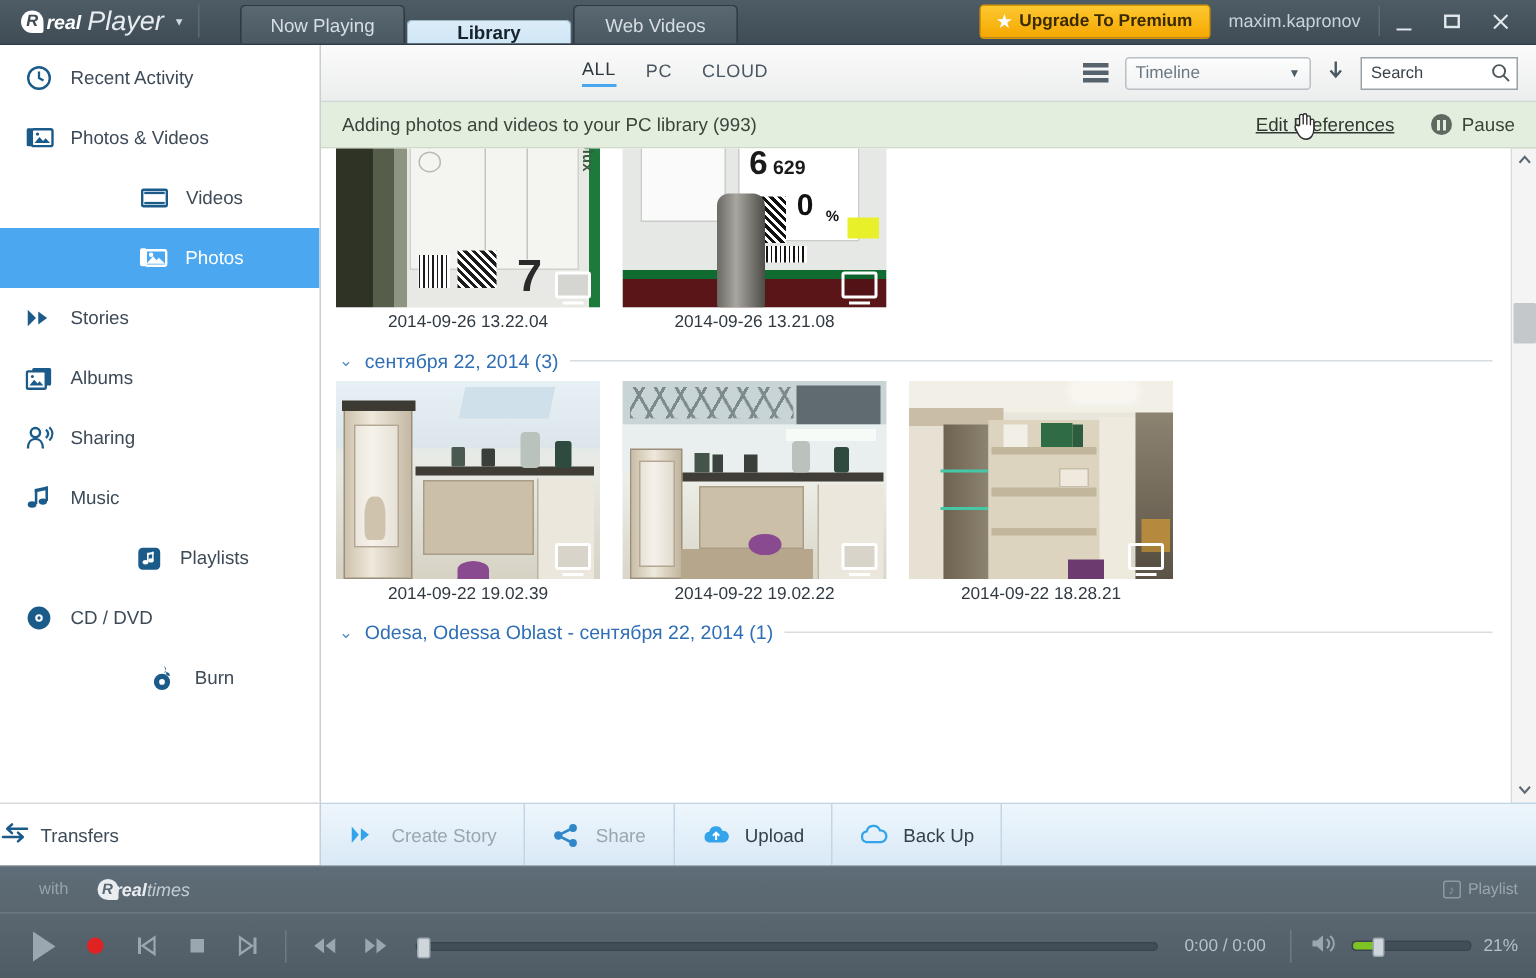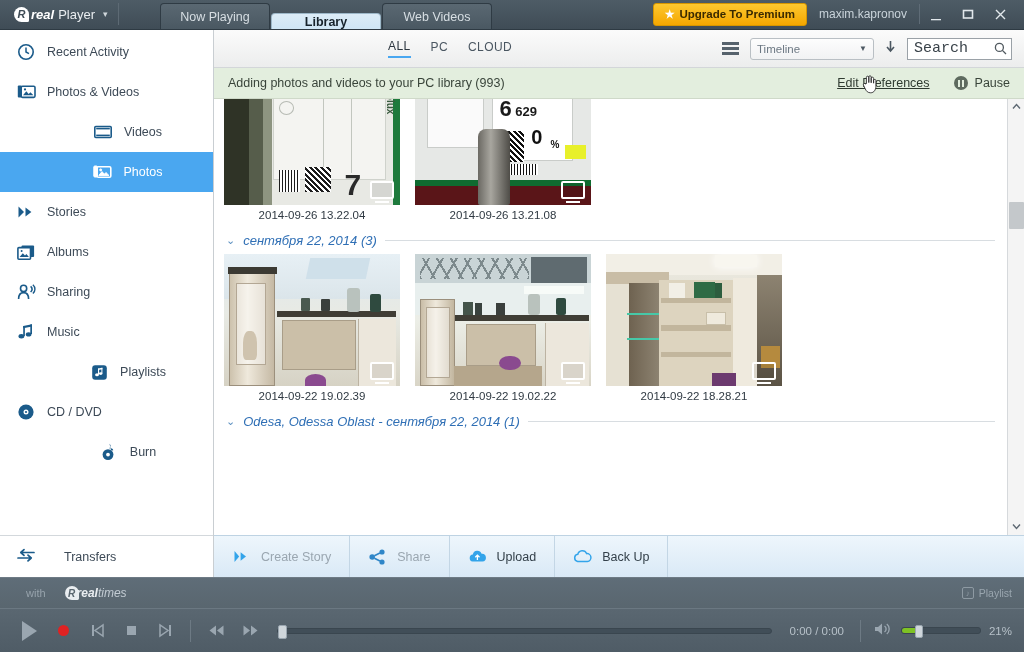--- a/index.html
+++ b/index.html
@@ -17,21 +17,21 @@
     border-bottom:1px solid #2e3a43;
   }
   .brand { width:150px; display:flex; align-items:center; height:30px; padding-left:14px; gap:4px; }
   .brand-logo { display:flex; align-items:center; }
   .brand-r {
     width:15px;height:15px;border-radius:50% 50% 10% 50%; background:#fff;
     display:flex;align-items:center;justify-content:center;
     color:#3f4c56;font-size:11px;font-weight:bold;font-style:italic;
   }
   .brand-real { color:#fff; font-weight:bold; font-style:italic; font-size:13px; margin-left:-2px;}
-  .brand-player { color:#e9edf0; font-size:13px; }
+  .brand-player { color:#e9edf0; font-style:italic; font-size:18px; }
   .brand-caret { color:#cfd6db; font-size:9px; margin-left:4px; }
   .brand-sep { width:1px; height:22px; background:#5d6a74; align-self:center; margin-left:6px;}
 
   .tabs { display:flex; align-items:flex-end; height:30px; margin-left:10px; gap:0; }
   .tab {
     height:26px; min-width:110px; padding:0 16px;
     display:flex;align-items:center;justify-content:center;
     color:#d7dee3; font-size:12.5px;
     background:linear-gradient(#5a6872,#4a5862);
     border:1px solid #2f3b44; border-bottom:none;
@@ -70,21 +70,21 @@
     height:40px; display:flex; align-items:center; gap:11px;
     padding-left:16px; color:#3d4a57; font-size:12.5px; cursor:pointer;
   }
   .sb-item.sub { padding-left:42px;justify-content:center; }
   .sb-item.selected { background:#4aa7f0; color:#fff; }
   .sb-item.selected .ic svg *{ stroke:#fff !important; fill:#fff !important; }
   .sb-item.selected .ic .fillnone{ fill:none !important; }
   .sb-item .ic { width:20px;height:20px;display:flex;align-items:center;justify-content:center;flex:0 0 20px;}
   .sb-foot {
     border-top:1px solid #d3d8dc; height:42px; display:flex; align-items:center;
-    gap:28px; padding-left:16px; color:#3d4a57; font-size:12.5px; cursor:pointer;
+    gap:7px; color:#3d4a57; font-size:12.5px; cursor:pointer;
   }
 
   
   .content { flex:1 1 auto; display:flex; flex-direction:column; min-width:0; background:#fff; }
 
   .ctoolbar {
     height:38px; flex:0 0 38px; background:linear-gradient(#fbfbfb,#eceded);
     border-bottom:1px solid #d3d6d9; display:flex; align-items:center; position:relative;
   }
   .filters { display:flex; align-items:center; gap:20px; margin-left:174px; }
@@ -98,22 +98,22 @@
     background:linear-gradient(#fdfdfd,#f1f2f3); display:flex;align-items:center;
     padding:0 6px; color:#6c7883; font-size:11.5px; cursor:pointer;
   }
   .select .car { margin-left:auto; font-size:8px; color:#4e5a64; }
   .arrowdown { color:#4b5761; font-size:13px; cursor:pointer; }
   .searchbox {
     width:105px;height:22px;border:1px solid #9aa1a7;background:#fff;
     display:flex;align-items:center;padding:0 4px 0 6px;
   }
   .searchbox input {
-    border:0;outline:0;width:100%;font-size:15px;color:#30393f;
-    font-family:Liberation Mono, monospace; background:transparent;
+    border:0;outline:0;width:100%;font-size:11px;color:#30393f;
+    font-family:Liberation Sans, sans-serif; background:transparent;
   }
   .searchbox input::placeholder{ color:#3a434a; }
   .mag { width:13px;height:13px;flex:0 0 13px; }
 
   
   .notice {
     height:31px; flex:0 0 31px; background:#e3eede; border-bottom:1px solid #cfd9c9;
     display:flex;align-items:center;padding:0 14px; color:#39443a; font-size:12.5px;
     position:relative;
   }
@@ -139,21 +139,21 @@
   .pcbadge {
     position:absolute; right:6px; bottom:6px; width:24px;height:18px;
     border:2px solid #fff; border-radius:2px; background:rgba(0,0,0,.08);
   }
   .pcbadge:after{
     content:""; position:absolute; left:3px; bottom:-6px; width:14px;height:2px;background:#fff;
   }
   .caption { text-align:center; font-size:11.5px; color:#2f3942; padding:4px 0 8px; }
   .grouphdr { display:flex;align-items:center;gap:8px;padding:4px 12px 6px 2px; }
   .grouphdr .chev{ color:#5a8fc0; font-size:11px; }
-  .grouphdr .gl{ color:#2f6fb5; font-size:13px; white-space:nowrap;font-style:italic; }
+  .grouphdr .gl{ color:#2f6fb5; font-size:13px; white-space:nowrap; }
   .grouphdr .rule{ flex:1 1 auto;height:1px;background:#d8dde1; }
 
   
   .vscroll {
     width:17px;flex:0 0 17px;background:#f4f4f4;border-left:1px solid #d6d9dc;
     display:flex;flex-direction:column;align-items:center;justify-content:space-between;
     padding:3px 0; cursor:pointer;
   }
   .vscroll .arw{ color:#5d6872;font-size:9px; }
   .vtrack{ position:relative;flex:1 1 auto;width:100%; }

